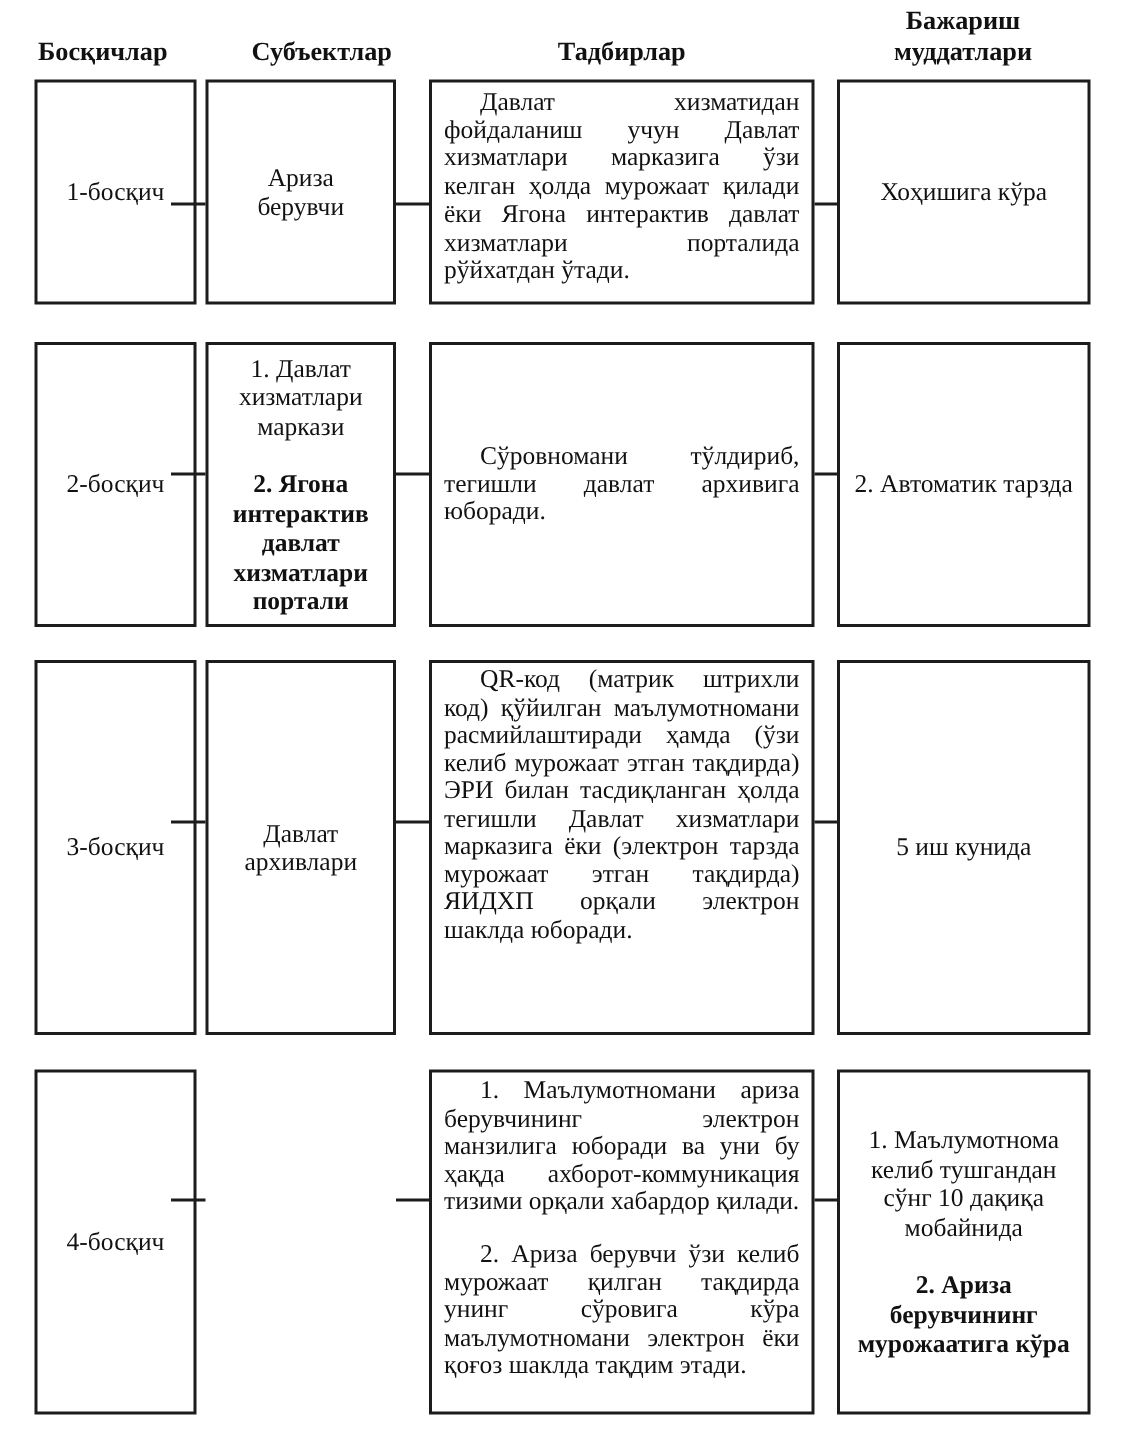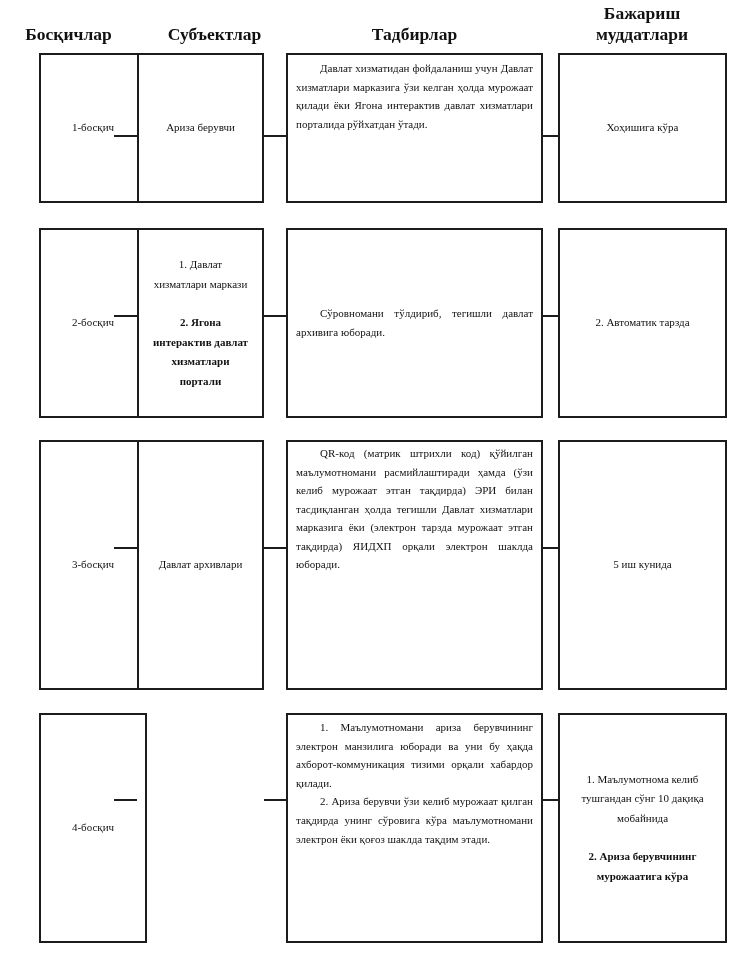--- a/index.html
+++ b/index.html
@@ -13,38 +13,38 @@
   }
   .hdr-stages    { left:23px;  width:91px;  }
   .hdr-subjects  { left:151px; width:127px; }
   .hdr-activities{ left:286px; width:257px; }
   .hdr-deadlines { left:581px; width:122px; top:3px; }
 
   .box {
     position:absolute; box-sizing:border-box; border:2px solid #1c1c1c;
     background:#ffffff; display:flex; flex-direction:column;
     align-items:center; justify-content:center; text-align:center;
-    font-size:11px; line-height:19.5px; overflow:hidden;
+    font-size:17px; line-height:19.5px; overflow:hidden;
   }
-  .col-stage    { left:39px;  width:108px;  }
+  .col-stage    { left:23px;  width:108px;  }
   .col-subject  { left:137px; width:127px; padding:16px 12px; }
   .col-activity {
     left:286px; width:257px; justify-content:flex-start; align-items:stretch;
     text-align:justify; padding:4px 8px; line-height:18.7px;
   }
   .col-deadline { left:558px; width:169px; padding:2px 6px; }
 
   .row-1 { top:53px;  height:150px; }
   .row-2 { top:228px; height:190px; }
   .row-3 { top:440px; height:250px; }
   .row-4 { top:713px; height:230px; }
 
   .col-activity.row-2 { justify-content:center; }
   .col-activity.row-3 { padding-top:2px; padding-bottom:16px; line-height:18.5px; }
-  .col-activity.row-4 { padding-top:3px; line-height:18.6px; }
+  .col-activity.row-4 { padding-top:3px; line-height:18.6px;gap:16px; }
 
   .para { margin:0; }
   .col-activity .para { text-indent:24px; }
   .col-activity .para + .para { margin-top:0; }
   .col-subject .para + .para,
   .col-deadline .para + .para { margin-top:19px;font-weight:bold; }
 
   .connector { position:absolute; height:2px; background:#1c1c1c; }
   .conn-12 { left:114px; width:23px; }
   .conn-23 { left:264px; width:22px; }

